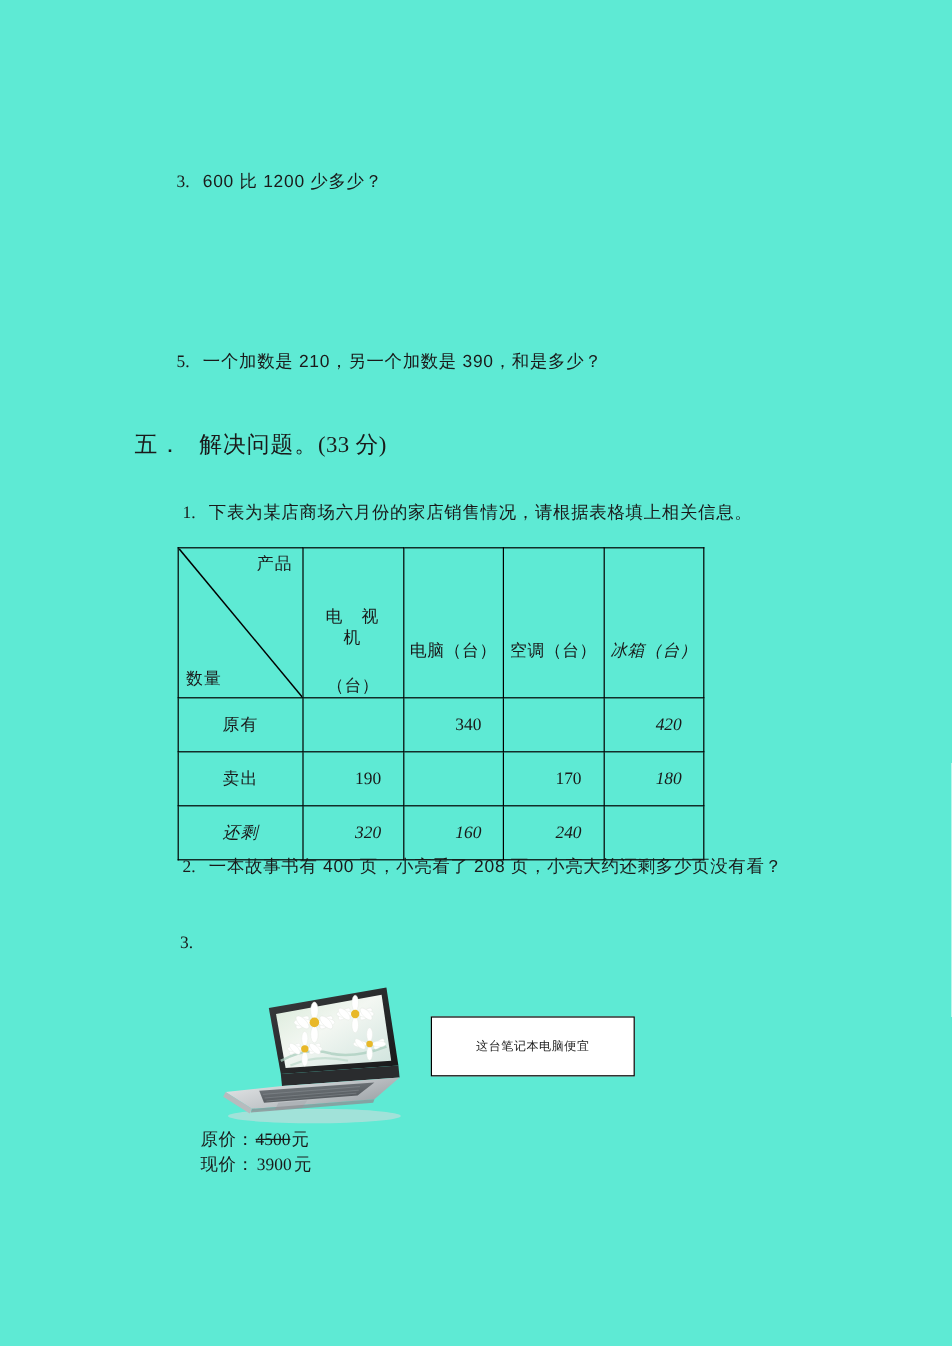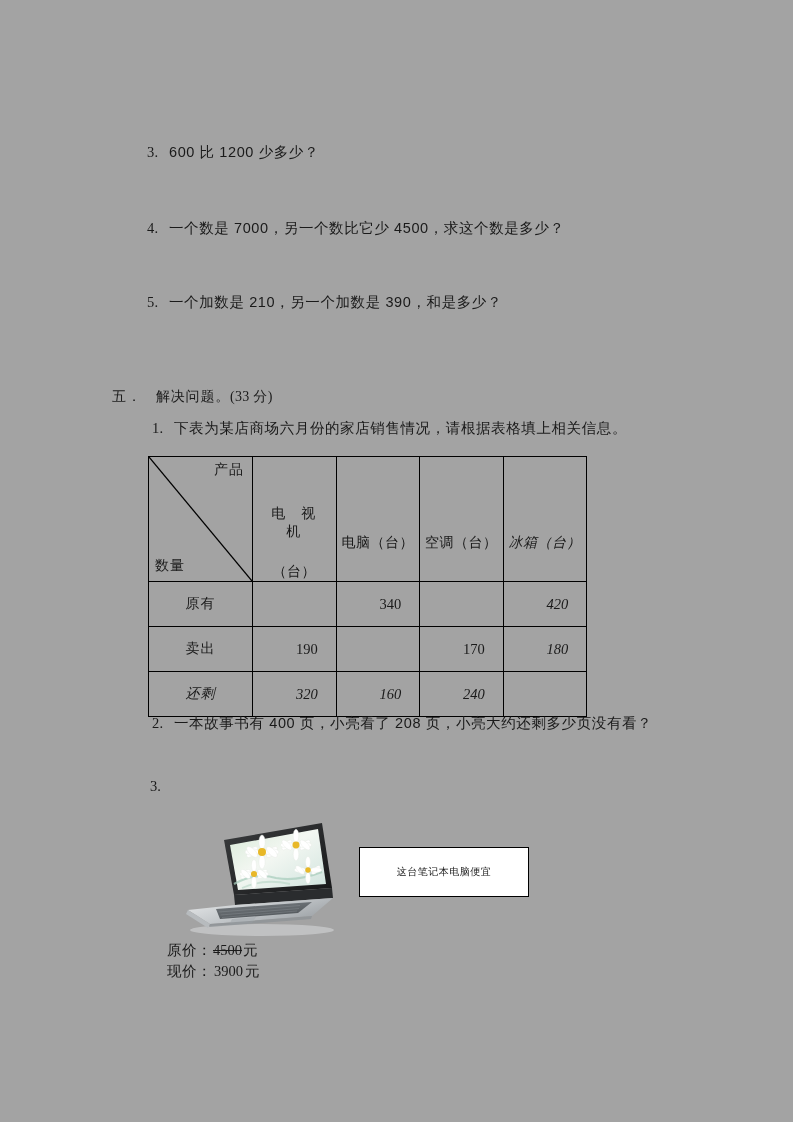--- a/index.html
+++ b/index.html
@@ -12,21 +12,21 @@
     height: 1122px;
     position: relative;
     font-family: "Liberation Serif", "DejaVu Serif", serif;
     color: #1a1a1a;
     overflow: hidden;
   }
 
   .page {
     position: absolute;
     inset: 0;
-    background: #a3a3a3;
+    background: #5eead4;
     text-decoration: underline;
   }
 
   
   .qline {
     position: absolute;
     font-size: 14.5px;
     line-height: 1.5;
     white-space: nowrap;
     letter-spacing: 0.2px;
@@ -38,22 +38,22 @@
   }
   .cn {
     font-family: "Liberation Sans", "DejaVu Sans", sans-serif;
     letter-spacing: 0.6px;
   }
 
   
   .section-heading {
     position: absolute;
     left: 112px;
-    top: 388px;
-    font-size: 14px;
+    top: 358px;
+    font-size: 19px;
     white-space: nowrap;
   }
   .section-heading .sec-num {
     font-family: "Liberation Sans", "DejaVu Sans", sans-serif;
     letter-spacing: 1px;
   }
   .section-heading .sec-title {
     font-family: "Liberation Sans", "DejaVu Sans", sans-serif;
     letter-spacing: 0.8px;
     margin-left: 14px;
@@ -212,23 +212,20 @@
 </style>
 </head>
 <body>
 
 <div class="page">
 
   <div class="qline" style="left:147px; top:142px;">
     <span class="qnum">3.</span><span class="cn">600 比 1200 少多少？</span>
   </div>
 
-  <div class="qline" style="left:147px; top:218px;">
-    <span class="qnum">4.</span><span class="cn">一个数是 7000，另一个数比它少 4500，求这个数是多少？</span>
-  </div>
 
   <div class="qline" style="left:147px; top:292px;">
     <span class="qnum">5.</span><span class="cn">一个加数是 210，另一个加数是 390，和是多少？</span>
   </div>
 
   <div class="section-heading">
     <span class="sec-num">五．</span><span class="sec-title">解决问题。</span><span class="sec-score">(33 分)</span>
   </div>
 
   <div class="qline" style="left:152px; top:418px;">

